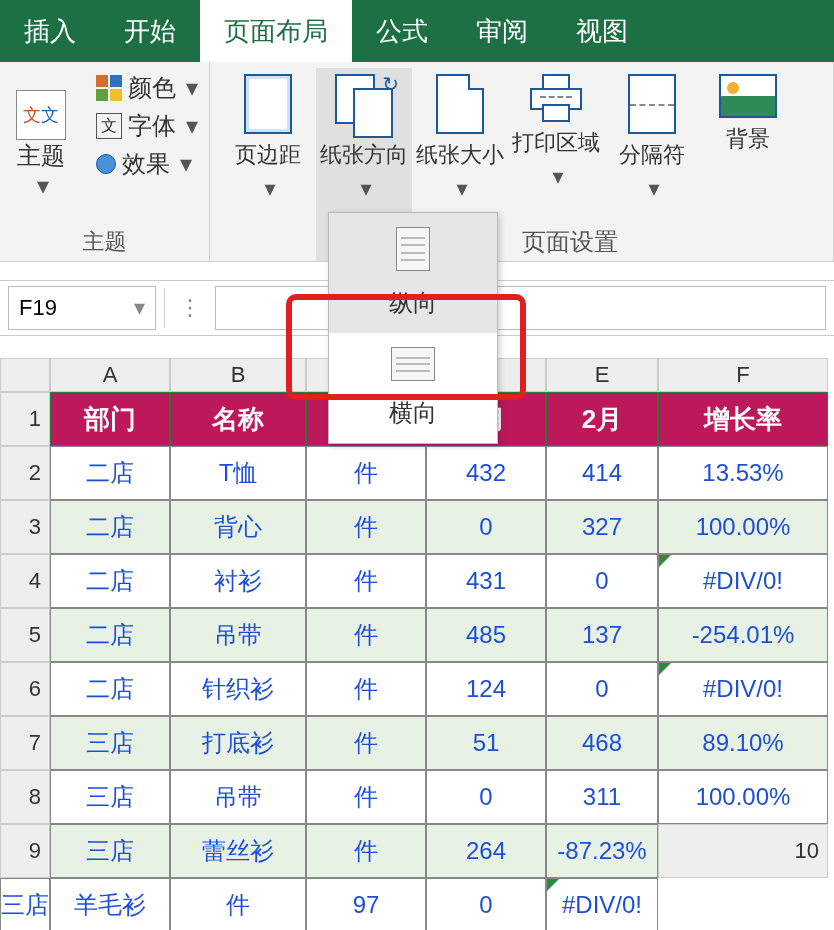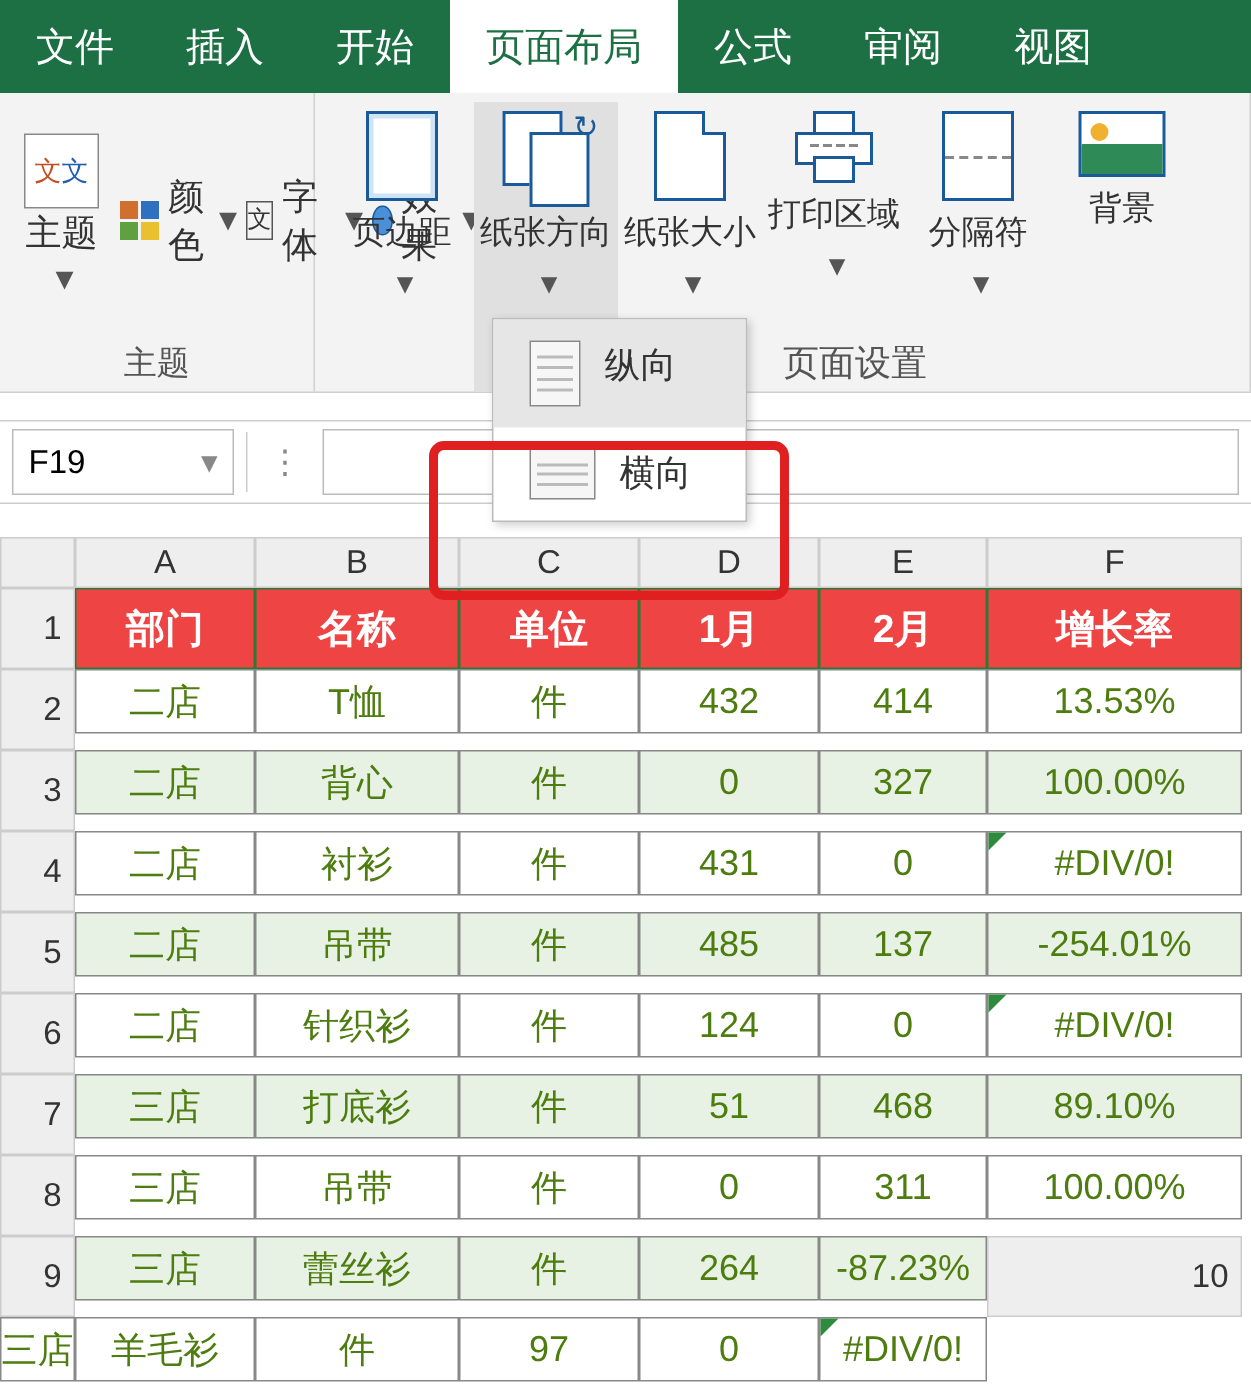--- a/index.html
+++ b/index.html
@@ -7,21 +7,21 @@
 
   
   .tabstrip { display:flex; align-items:center; height:62px; background:#1d7044; }
   .tab { padding:0 24px; height:62px; display:flex; align-items:center; color:#fff; font-size:26px; }
   .tab.active { background:#fff; color:#1d7044; }
 
   
   .ribbon { display:flex; background:#f3f3f3; border-bottom:1px solid #d0d0d0; height:200px; }
   .group { padding:6px 10px 0 10px; border-right:1px solid #d0d0d0; display:flex; flex-direction:column; }
   .group-label { text-align:center; font-size:22px; color:#555; padding:6px 0 4px; }
-  .themes-col { display:flex; flex-direction:row; gap:6px; padding-top:4px; }
+  .themes-col { display:flex; flex-direction:column; gap:6px; padding-top:4px;margin-left:16px; }
   .theme-row { display:flex; align-items:center; gap:6px; font-size:24px; color:#333; }
   .drop { margin-left:4px; color:#555; }
   .theme-main { display:flex; flex-direction:column; align-items:center; justify-content:center; font-size:24px; color:#333; padding:0 6px; }
   .ico-box { width:50px; height:50px; border:1px solid #888; display:flex; align-items:center; justify-content:center; background:#fff; }
   .ico-colors { display:grid; grid-template-columns:repeat(2,12px); grid-template-rows:repeat(2,12px); gap:2px; }
   .ico-colors div:nth-child(1){background:#d07030;} .ico-colors div:nth-child(2){background:#3070c0;}
   .ico-colors div:nth-child(3){background:#60a040;} .ico-colors div:nth-child(4){background:#eac030;}
   .ico-font { width:26px; height:26px; border:1px solid #555; display:flex; align-items:center; justify-content:center; font-size:16px; }
   .ico-circle { width:20px; height:20px; border-radius:50%; background:#4a90d9; border:1px solid #1a5a9a; }
   
@@ -42,21 +42,21 @@
   .break-ico { width:48px; height:60px; border:2px solid #1a5a9a; background:#fff; position:relative;}
   .break-ico::after{content:"";position:absolute;left:0;right:0;top:50%;border-top:2px dashed #888;}
   .bg-ico { width:58px; height:44px; border:2px solid #1a5a9a; background:#fff; position:relative; overflow:hidden;}
   .bg-ico::before{content:"";position:absolute;left:6px;top:6px;width:12px;height:12px;background:#f0b030;border-radius:50%;}
   .bg-ico::after{content:"";position:absolute;left:-4px;bottom:-4px;width:70px;height:24px;background:#2e8b57;transform:skewX(-20deg);}
 
   .page-setup-row { display:flex; }
 
   
   .orient-menu { position:absolute; top:212px; left:328px; width:170px; background:#fff; border:1px solid #bbb; box-shadow:2px 2px 6px rgba(0,0,0,.2); z-index:5;}
-  .orient-item { display:flex; gap:16px; padding:14px 24px; font-size:24px; color:#333;}
+  .orient-item { display:flex; align-items:center; gap:16px; padding:14px 12px; font-size:24px; color:#333;flex-direction:column;}
   .orient-item.sel { background:#e6e6e6; }
   .mini-page { width:34px; height:44px; border:1px solid #888; background:#f6f6f6; display:flex; flex-direction:column; justify-content:space-evenly; padding:4px;}
   .mini-page.land { width:44px; height:34px; }
   .mini-page div { height:2px; background:#bbb; }
 
   .red-box { position:absolute; top:294px; left:286px; width:240px; height:106px; border:6px solid #e02020; border-radius:10px; z-index:6; pointer-events:none;}
 
   
   .ps-label-row { position:absolute; top:226px; left:522px; font-size:24px; color:#555;}
 
@@ -67,30 +67,29 @@
   .fb-dots { padding:0 14px; color:#888; font-size:22px; }
   .fb-input { flex:1; height:44px; border:1px solid #bbb; margin-right:8px; }
 
   
   .sheet-area { position:absolute; top:358px; left:0; right:0; }
   .col-headers { display:grid; grid-template-columns:50px 120px 136px 120px 120px 112px 170px; height:34px; }
   .col-headers div { border:1px solid #ccc; background:#eee; color:#333; font-size:22px; display:flex; align-items:center; justify-content:center; }
   .col-headers div:first-child{background:#eee;border-top-left-radius:0;}
   .tbl { display:grid; grid-template-columns:50px 120px 136px 120px 120px 112px 170px; }
   .rownum { border:1px solid #ccc; background:#eee; color:#333; font-size:22px; display:flex; align-items:center; justify-content:flex-end; padding-right:8px; height:54px;}
-  .hdr-cell { background:#ef4444; color:#fff; font-size:26px; font-weight:bold; display:flex; align-items:center; justify-content:center; border:1px solid #2a7a36; height:54px;}
-  .cell { border:1px solid #888; font-size:24px; display:flex; align-items:center; justify-content:center; height:43px; color:#4d7c0f; position:relative;}
+  .hdr-cell { background:#be185d; color:#fff; font-size:26px; font-weight:bold; display:flex; align-items:center; justify-content:center; border:1px solid #2a7a36; height:54px;}
+  .cell { border:1px solid #888; font-size:24px; display:flex; align-items:center; justify-content:center; height:54px; color:#1d4ed8; position:relative;}
   .cell.alt { background:#e8f2e4; }
   .err-tri::after { content:""; position:absolute; top:0; left:0; width:0; height:0; border-top:12px solid #2e8b3e; border-right:12px solid transparent;}
 </style>
 </head>
 <body>
 
 <div class="tabstrip">
-  <div class="tab">文件</div>
   <div class="tab">插入</div>
   <div class="tab">开始</div>
   <div class="tab active">页面布局</div>
   <div class="tab">公式</div>
   <div class="tab">审阅</div>
   <div class="tab">视图</div>
 </div>
 
 <div class="ribbon">
 

